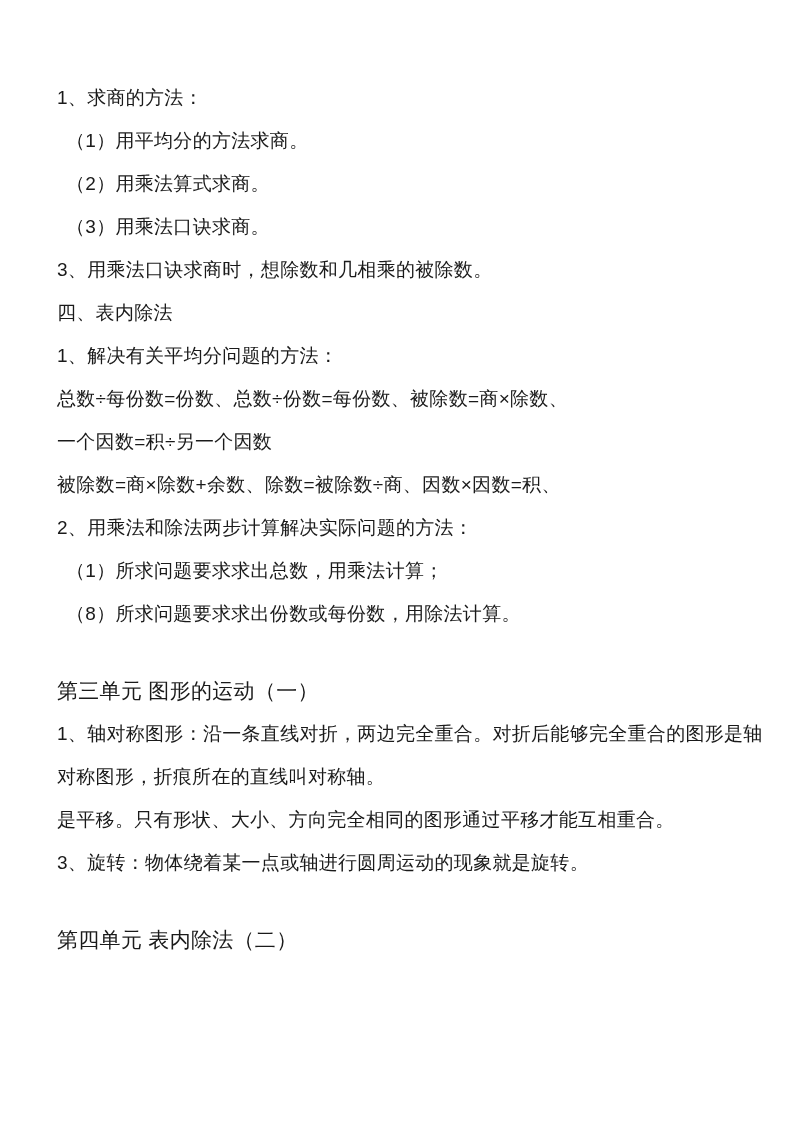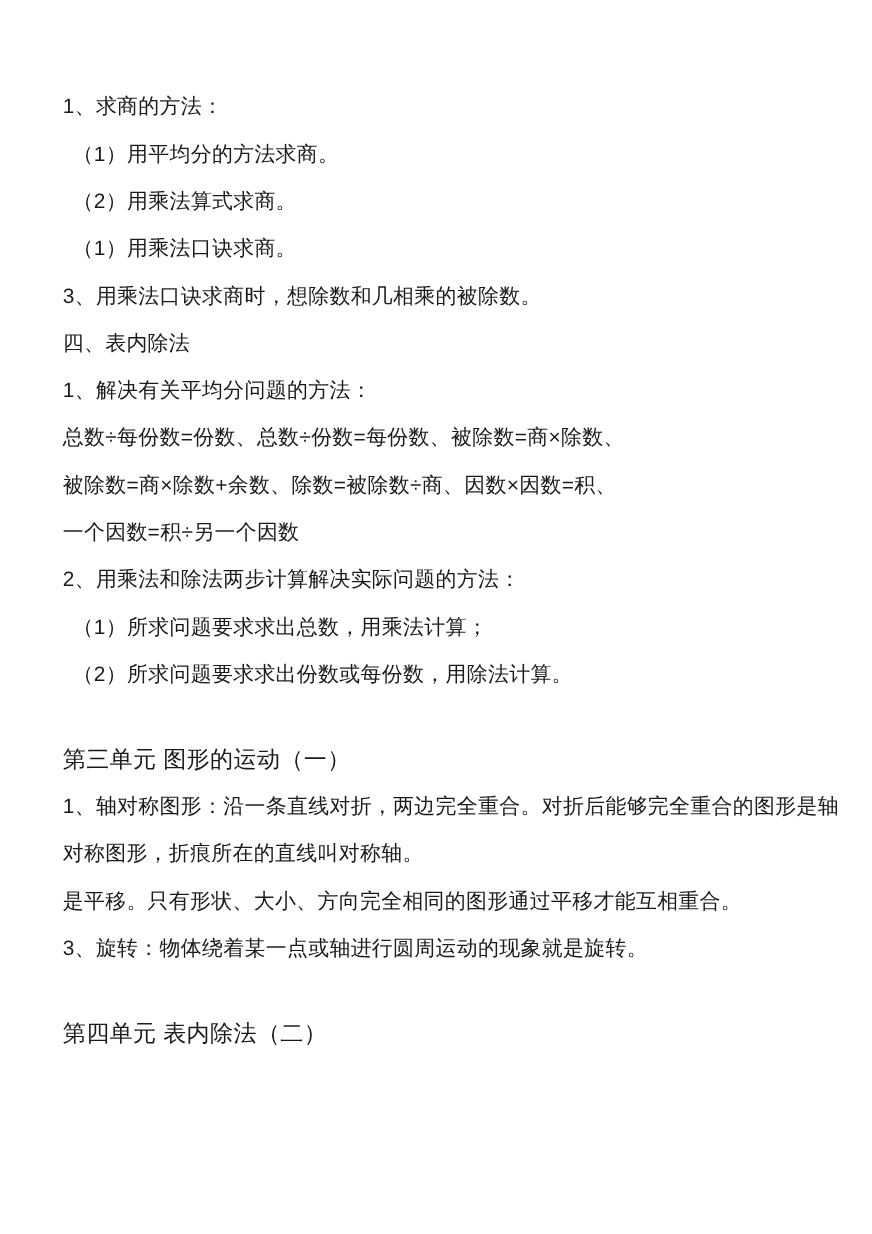--- a/index.html
+++ b/index.html
@@ -48,44 +48,44 @@
       <div class="block body">
         <div class="line">1、求商的方法：</div>
       </div>
       <div class="block body indent">
         <div class="line">（1）用平均分的方法求商。</div>
       </div>
       <div class="block body indent">
         <div class="line">（2）用乘法算式求商。</div>
       </div>
       <div class="block body indent">
-        <div class="line">（1）用乘法口诀求商。</div>
+        <div class="line">（3）用乘法口诀求商。</div>
       </div>
       <div class="block body">
         <div class="line">3、用乘法口诀求商时，想除数和几相乘的被除数。</div>
       </div>
       <div class="block body">
         <div class="line">四、表内除法</div>
       </div>
       <div class="block body">
         <div class="line">1、解决有关平均分问题的方法：</div>
       </div>
       <div class="block body">
         <div class="line">总数÷每份数=份数、总数÷份数=每份数、被除数=商×除数、</div>
+        <div class="line">一个因数=积÷另一个因数</div>
         <div class="line">被除数=商×除数+余数、除数=被除数÷商、因数×因数=积、</div>
-        <div class="line">一个因数=积÷另一个因数</div>
       </div>
       <div class="block body">
         <div class="line">2、用乘法和除法两步计算解决实际问题的方法：</div>
       </div>
       <div class="block body indent">
         <div class="line">（1）所求问题要求求出总数，用乘法计算；</div>
       </div>
       <div class="block body indent">
-        <div class="line">（2）所求问题要求求出份数或每份数，用除法计算。</div>
+        <div class="line">（8）所求问题要求求出份数或每份数，用除法计算。</div>
       </div>
       <div class="block heading">
         <div class="line">第三单元 图形的运动（一）</div>
       </div>
       <div class="block body">
         <div class="line">1、轴对称图形：沿一条直线对折，两边完全重合。对折后能够完全重合的图形是轴</div>
         <div class="line">对称图形，折痕所在的直线叫对称轴。</div>
       </div>
       <div class="block body">
         <div class="line">是平移。只有形状、大小、方向完全相同的图形通过平移才能互相重合。</div>

